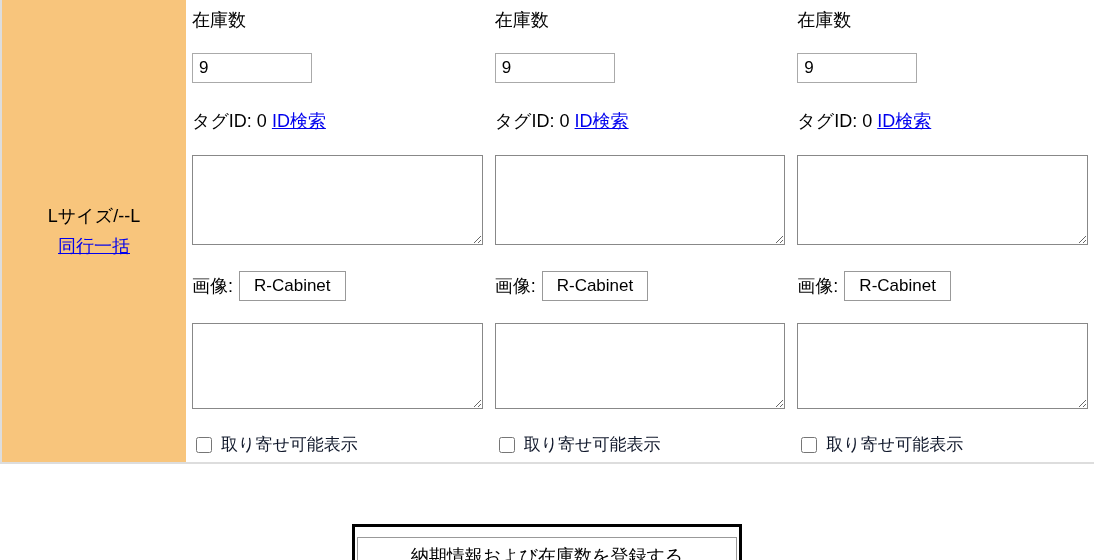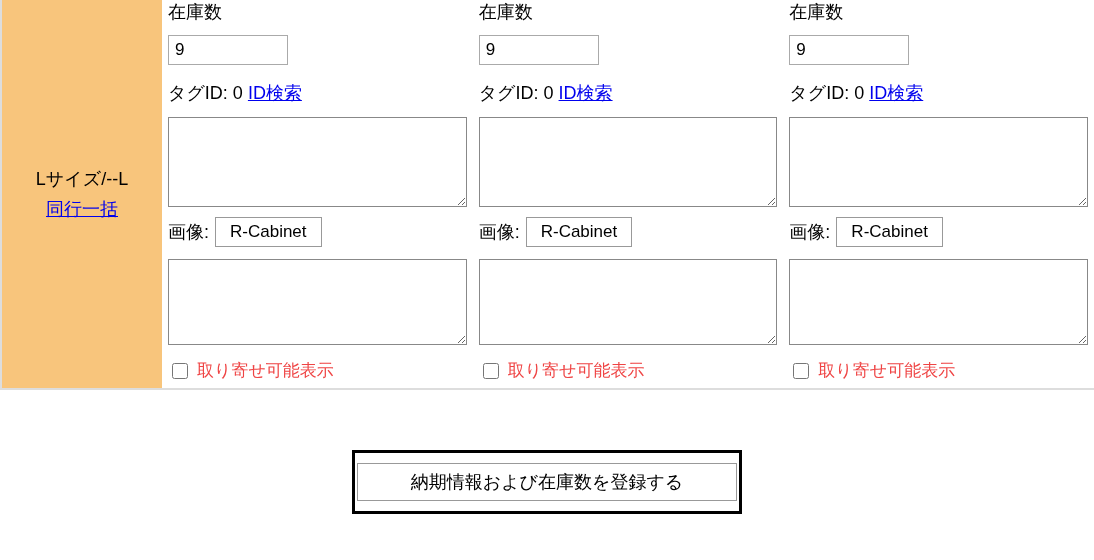--- a/index.html
+++ b/index.html
@@ -10,21 +10,21 @@
       font-size: 18px;
       background: #fff;
       width: 1094px;
     }
     .table-wrap {
       display: flex;
       border-bottom: 2px solid #ddd;
       border-left: 2px solid #ddd;
     }
     .row-header {
-      width: 160px;
+      width: 184px;
       background: #f8c57c;
       display: flex;
       flex-direction: column;
       align-items: center;
       justify-content: center;
       text-align: center;
       padding: 6px;
       flex-shrink: 0;
     }
     .row-header-title {
@@ -38,24 +38,24 @@
       font-size: 18px;
       margin-top: 6px;
       cursor: pointer;
     }
     .cells {
       display: flex;
       flex: 1;
     }
     .cell {
       flex: 1;
-      padding: 0 6px 6px 6px;
+      padding: 8px 6px 6px 6px;
       display: flex;
       flex-direction: column;
-      gap: 10px;
+      gap: 20px;
     }
     .label {
       font-size: 18px;
       color: #000;
       margin-bottom: 1px;
     }
     .stock-input {
       width: 120px;
       height: 30px;
       border: 1px solid #aaa;
@@ -83,21 +83,21 @@
       font-size: 15px;
       margin-top: 2px;
     }
     .textarea.short {
       height: 86px;
     }
     .image-line {
       display: flex;
       align-items: center;
       gap: 6px;
-      margin-top: 0;
+      margin-top: 6px;
     }
     .cabinet-btn {
       border: 1px solid #999;
       background: #fff;
       padding: 4px 14px;
       font-size: 17px;
       font-family: inherit;
       cursor: pointer;
       text-align: center;
     }
@@ -106,21 +106,21 @@
       align-items: center;
       gap: 6px;
       margin-top: 4px;
     }
     .checkbox {
       width: 16px;
       height: 16px;
       cursor: pointer;
     }
     .checkbox-label {
-      color: #ef4444;
+      color: #0f172a;
       font-size: 17px;
     }
     .submit-wrap {
       margin-top: 60px;
       display: flex;
       justify-content: center;
     }
     .submit-highlight {
       border: 3px solid #000000;
       padding: 10px 2px;

